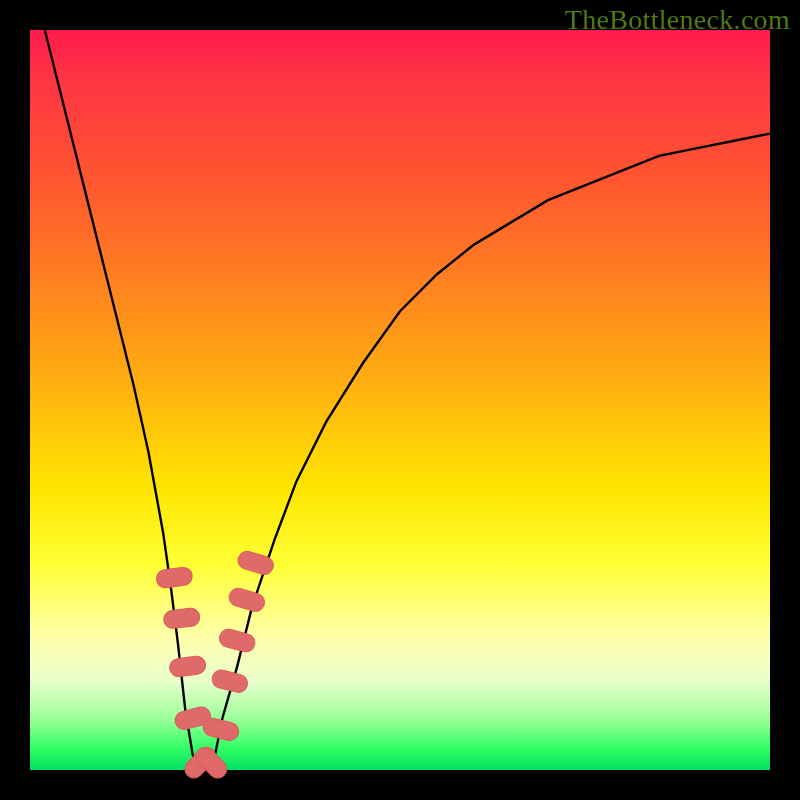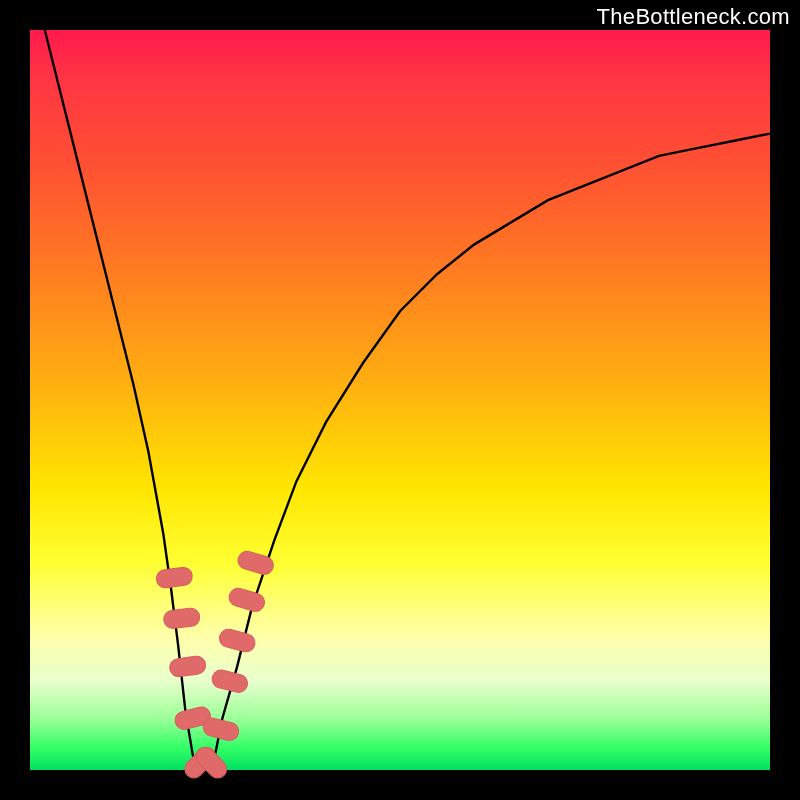--- a/index.html
+++ b/index.html
@@ -35,24 +35,25 @@
       #e8ffcc 88%,
       #9cff99 93%,
       #33ff66 97%,
       #00e060 100%
     );
   }
   .watermark {
     position: absolute;
     top: 4px;
     right: 10px;
-    color: #ffffff;
-    font-size: 22px;
+    color: #4d7c0f;
+    font-size: 28px;
     letter-spacing: 0.3px;
     user-select: none;
+    font-family: Liberation Serif, serif;
   }
   svg.curve {
     position: absolute;
     left: 0;
     top: 0;
     width: 740px;
     height: 740px;
     overflow: visible;
   }
 </style>

